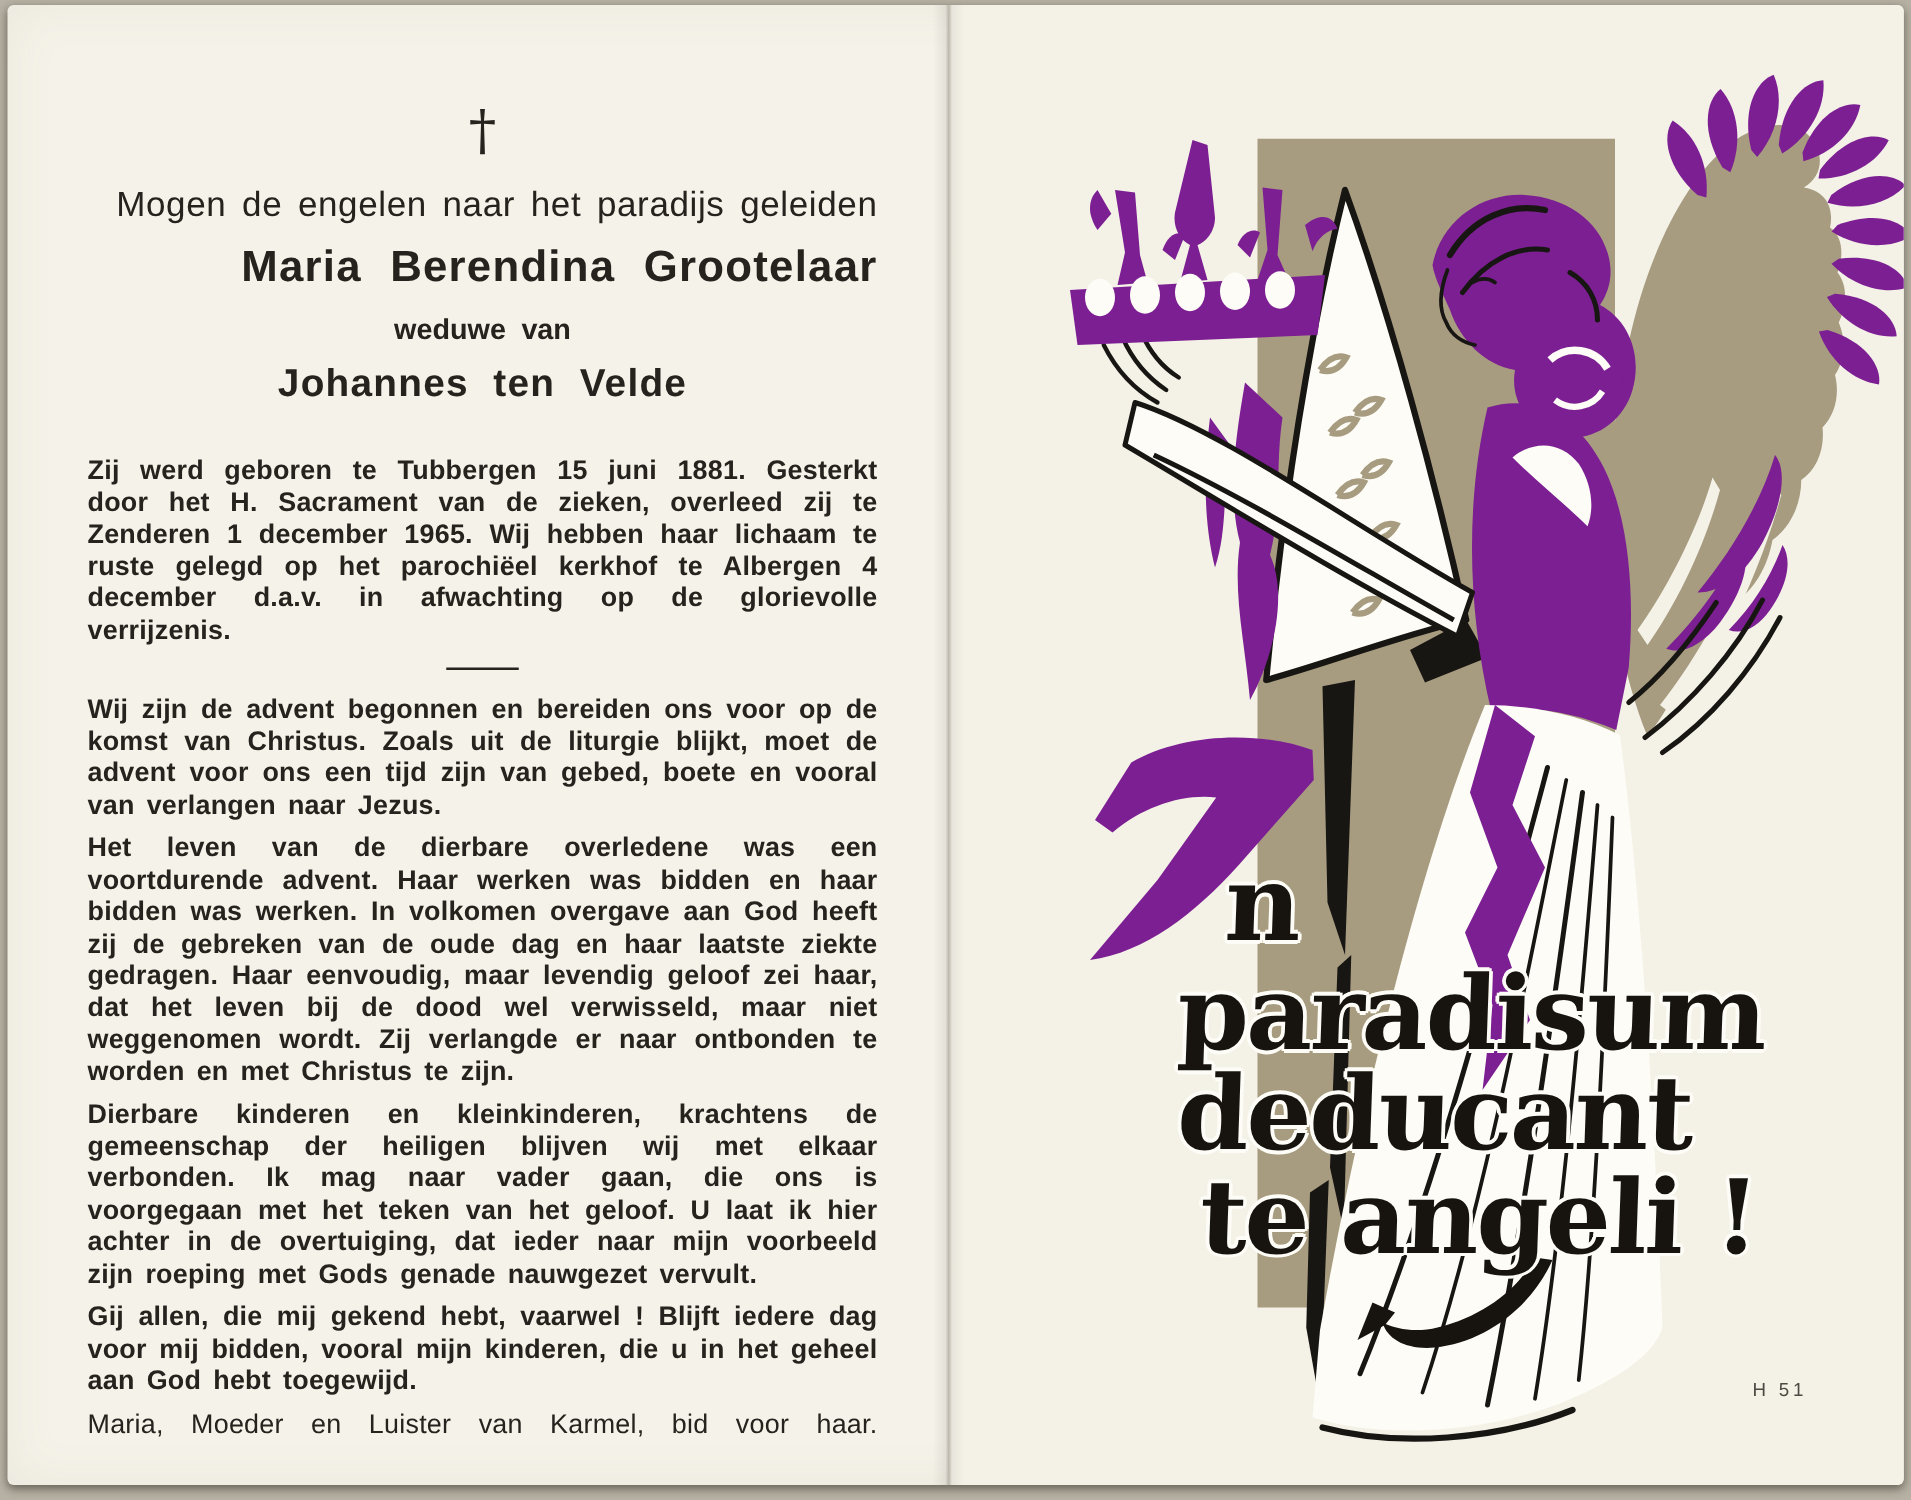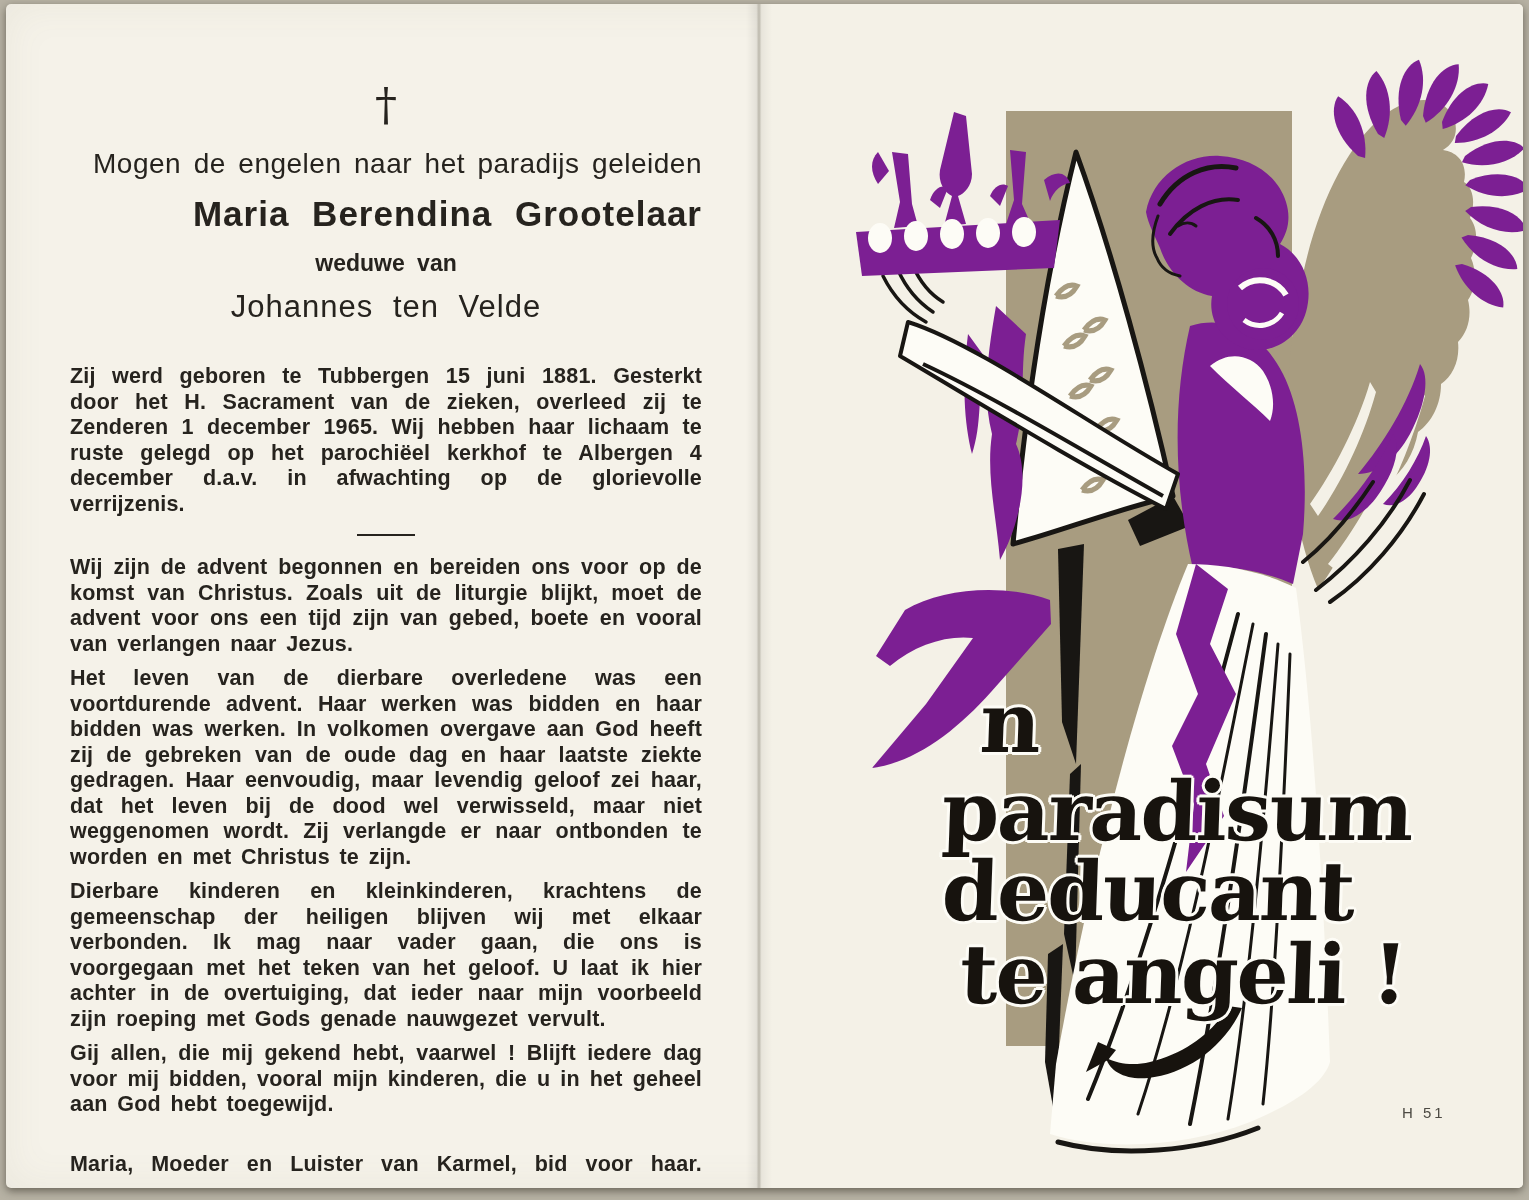--- a/index.html
+++ b/index.html
@@ -30,31 +30,31 @@
   .cross{font-size:44px;line-height:46px;text-align:center;font-family:"DejaVu Serif",serif;}
   .intro{
     margin-top:20px;font-size:28px;line-height:32px;
     text-align:justify;text-align-last:justify;letter-spacing:.5px;word-spacing:4px;margin-left:23px;
   }
   .dname{
     margin-top:15px;font-size:35px;line-height:38px;text-align:right;
     font-weight:bold;letter-spacing:1px;word-spacing:12px;
   }
   .relation{margin-top:17px;font-size:23px;text-align:center;font-weight:bold;word-spacing:6px;}
-  .spouse{margin-top:12px;font-size:31px;text-align:center;font-weight:normal;letter-spacing:1px;word-spacing:10px;}
+  .spouse{margin-top:12px;font-size:31px;text-align:center;font-weight:bold;letter-spacing:1px;word-spacing:10px;}
   .para{
     margin:9px 0 0 0;font-size:21.5px;line-height:25.5px;
     text-align:justify;word-spacing:3.5px;letter-spacing:.2px;font-weight:bold;
     color:var(--ink);
   }
   .para.first{margin-top:39px;}
   .divider{width:58px;height:0;border-top:2.5px solid var(--ink);margin:17px auto 0 auto;}
   .p2{margin-top:19px;}
   .closing{
-    margin-top:34px;font-size:21.5px;font-weight:bold;letter-spacing:.2px;
+    margin-top:9px;font-size:21.5px;font-weight:normal;letter-spacing:.2px;
     text-align:justify;text-align-last:justify;color:var(--ink);
   }
 
   
   .art{position:absolute;left:0;top:0;}
   .gothic{
     position:absolute;z-index:3;
     font-family:"DejaVu Serif", serif;font-weight:bold;color:#17130e;
     line-height:1;letter-spacing:-2px;transform:skewX(-2deg);
     text-shadow:3px 0 0 var(--paper),-3px 0 0 var(--paper),0 3px 0 var(--paper),

